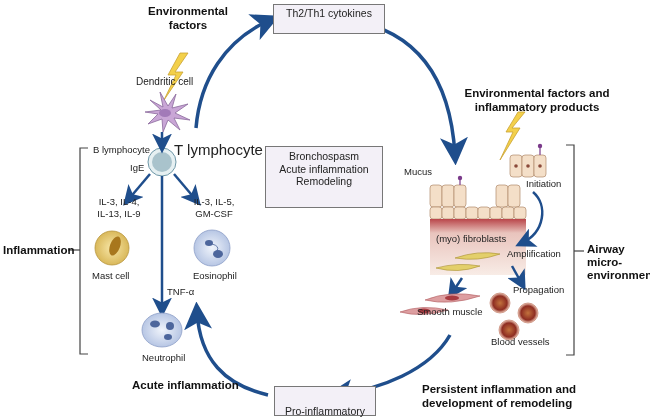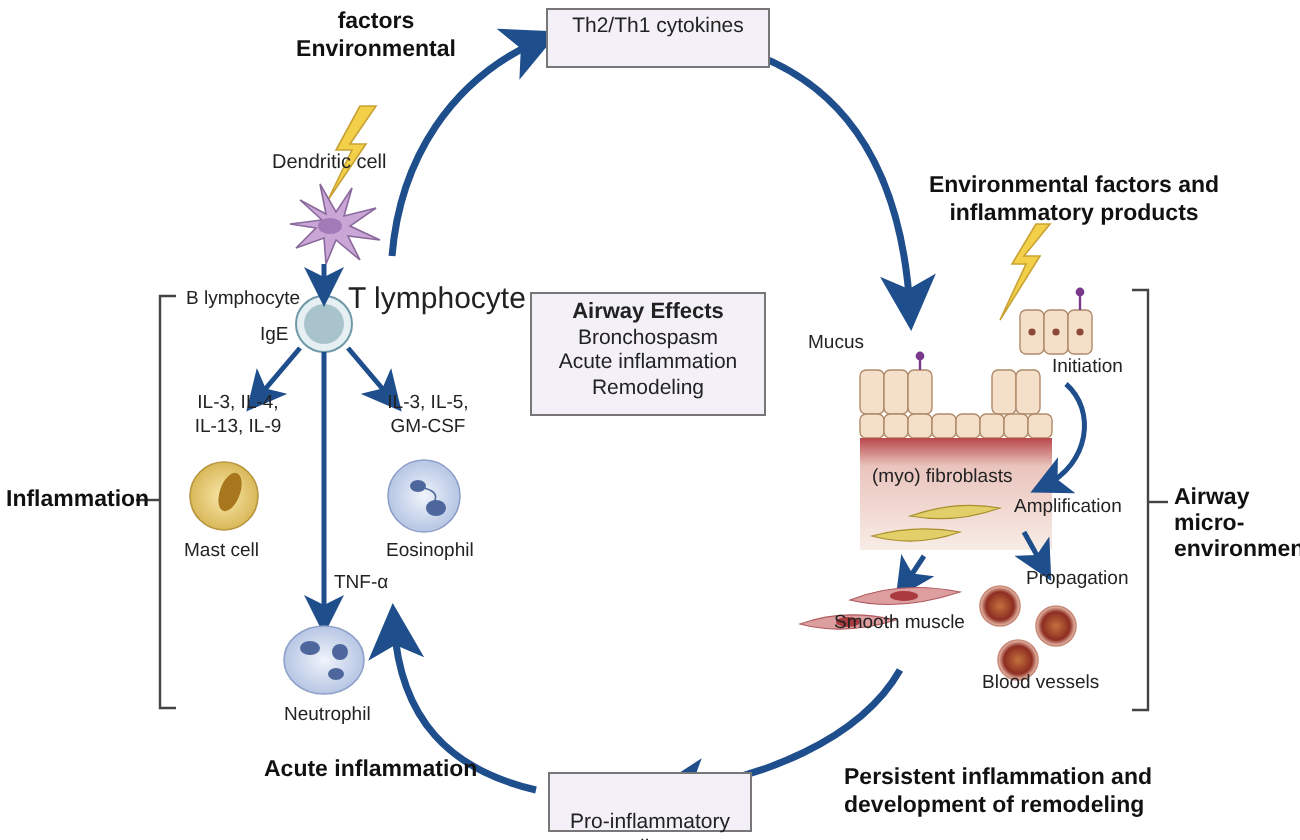--- a/index.html
+++ b/index.html
@@ -122,22 +122,22 @@
   <ellipse cx="452" cy="298" rx="7" ry="2.5" fill="#a83a40"></ellipse>
   <path d="M400,312 Q422,304 448,310 Q422,318 400,312 Z" fill="#dd9ea0" stroke="#b05a5e" stroke-width="0.6"></path>
   <ellipse cx="424" cy="311" rx="6" ry="2.5" fill="#a83a40"></ellipse>
 
   <circle cx="500" cy="303" r="10" fill="url(#vesG)" stroke="#c88a78" stroke-width="0.8"></circle>
   <circle cx="528" cy="313" r="10" fill="url(#vesG)" stroke="#c88a78" stroke-width="0.8"></circle>
   <circle cx="509" cy="330" r="10" fill="url(#vesG)" stroke="#c88a78" stroke-width="0.8"></circle>
 </svg>
 
 <div class="lbl c bold" style="left:148px; top:4px; width:80px;">
+  <div>Environmental</div>
   <div>factors</div>
-  <div>Environmental</div>
 </div>
 <div class="lbl" style="left:136px; top:76px;">Dendritic cell</div>
 
 <div class="box" style="left:273px; top:4px; width:112px; height:30px; padding-top:2px;">
   <div>Th2/Th1 cytokines</div>
 </div>
 
 <div class="lbl" style="left:93px; top:144px; font-size:9.5px;">B lymphocyte</div>
 <div class="lbl" style="left:174px; top:144px; font-size:15px;">T lymphocyte</div>
 <div class="lbl" style="left:130px; top:162px; font-size:9.5px;">IgE</div>
@@ -149,21 +149,20 @@
   <div>IL-3, IL-5,</div>
   <div>GM-CSF</div>
 </div>
 <div class="lbl bold" style="left:3px; top:243px;">Inflammation</div>
 <div class="lbl" style="left:92px; top:270px; font-size:9.5px;">Mast cell</div>
 <div class="lbl" style="left:193px; top:270px; font-size:9.5px;">Eosinophil</div>
 <div class="lbl" style="left:167px; top:286px; font-size:9.5px;">TNF-α</div>
 <div class="lbl" style="left:142px; top:352px; font-size:9.5px;">Neutrophil</div>
 
 <div class="box" style="left:265px; top:146px; width:118px; height:62px; padding-top:3px; font-size:10.5px; line-height:12.5px;">
-  <div style="font-weight:bold; font-size:11px;">Airway Effects</div>
   <div>Bronchospasm</div>
   <div>Acute inflammation</div>
   <div>Remodeling</div>
 </div>
 
 <div class="lbl c bold" style="left:462px; top:86px; width:150px;">
   <div>Environmental factors and</div>
   <div>inflammatory products</div>
 </div>
 <div class="lbl" style="left:404px; top:166px; font-size:9.5px;">Mucus</div>

